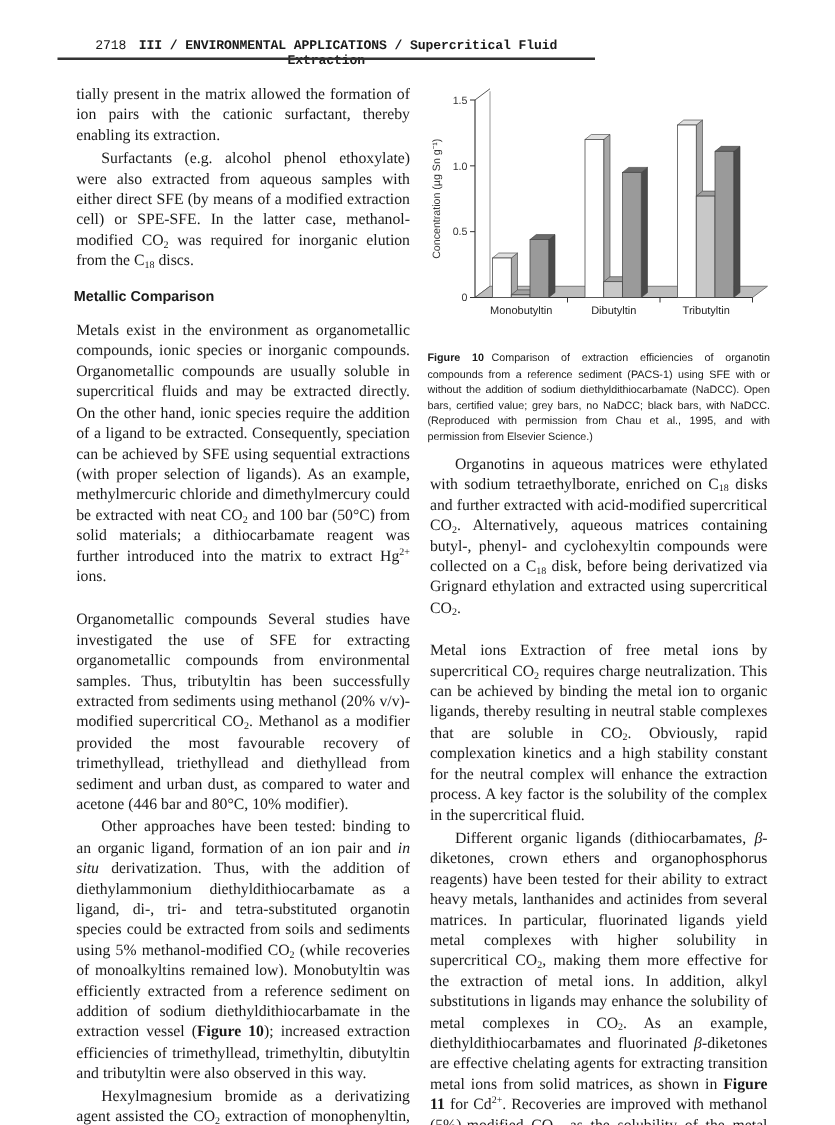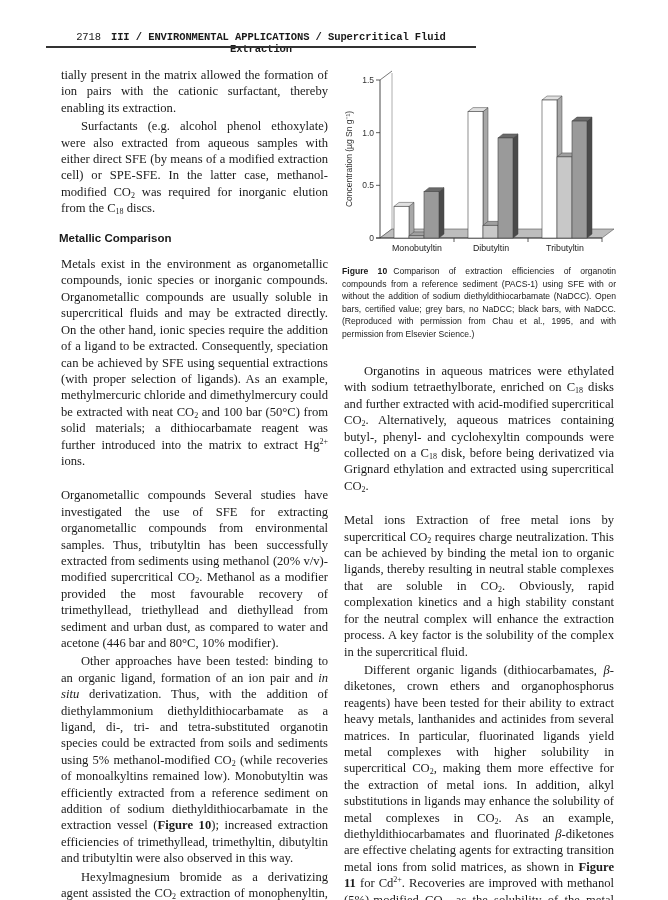--- a/index.html
+++ b/index.html
@@ -10,21 +10,21 @@
   .col { position: absolute; font-family: "Liberation Serif", serif; font-size: 12.6px; line-height: 16.4px; text-align: justify; hyphens: none; }
   .col p { margin: 2px; }
   .col p.ind { text-indent: 20px; }
   .left { left: 59px; top: 65px; width: 271px; }
   .right { left: 342px; top: 361px; width: 274px; }
   .sec-head { font-family: "Liberation Sans", sans-serif; font-weight: bold; font-size: 11.5px; margin: 13px 0 10px 0; }
   .runhead { font-weight: normal; }
   .gap { height: 14px; }
   sub { font-size: 8px; vertical-align: -2px; line-height: 0; }
   sup { font-size: 8px; vertical-align: 5px; line-height: 0; }
-  .caption { position: absolute; left: 342px; top: 265px; width: 274px; font-family: "Liberation Sans", sans-serif; font-size: 8.6px; line-height: 12.6px; text-align: justify; }
+  .caption { position: absolute; left: 342px; top: 280px; width: 274px; font-family: "Liberation Sans", sans-serif; font-size: 8.6px; line-height: 12.6px; text-align: justify; }
   .caption .flab { font-weight: bold; margin-right: 6px; }
   #chart { position: absolute; left: 340px; top: 55px; width: 290px; height: 210px; }
   .bold { font-weight: bold; }
 </style>
 </head>
 <body>
 
 <div class="header">
   <span class="pg">2718</span><span>III / ENVIRONMENTAL APPLICATIONS / Supercritical Fluid Extraction</span>
 </div>

